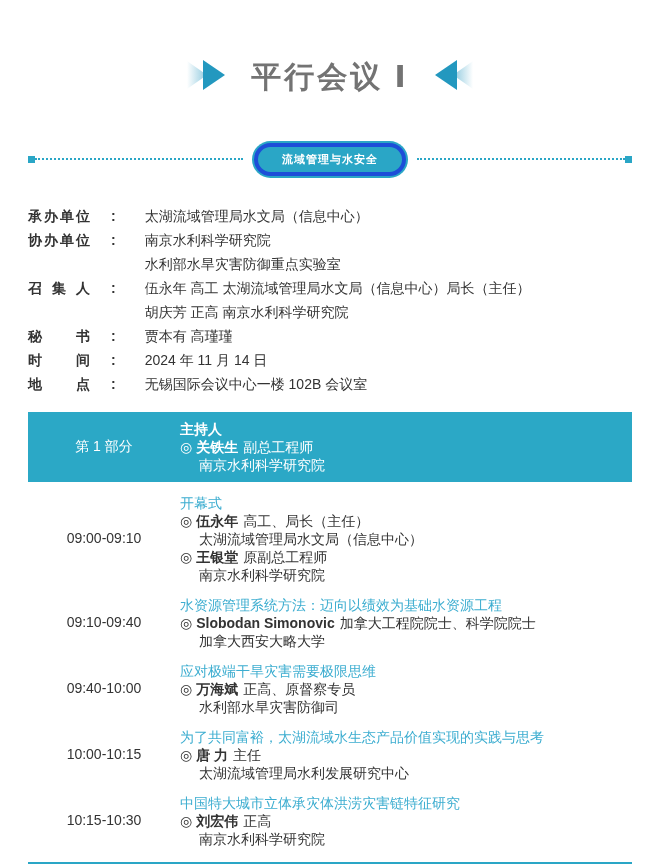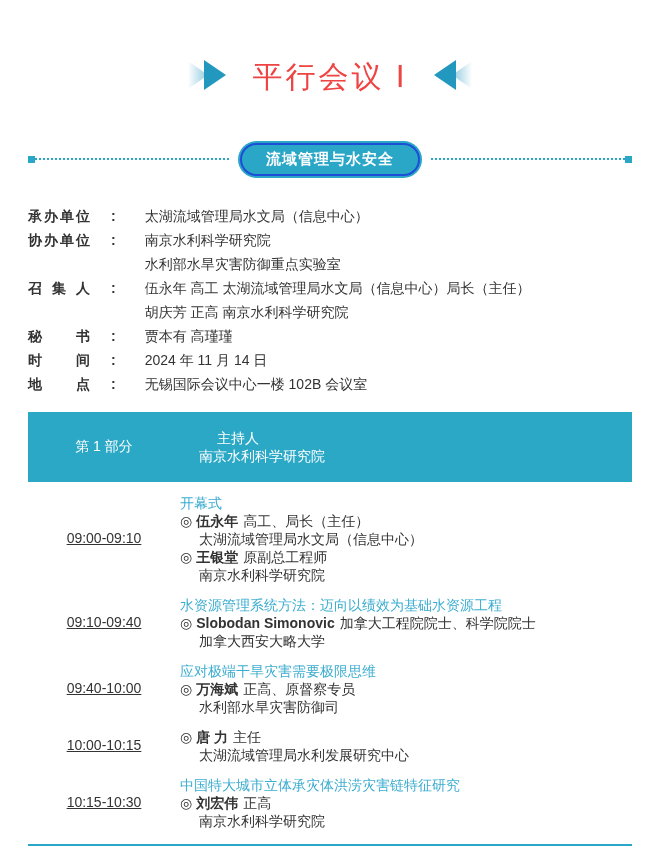--- a/index.html
+++ b/index.html
@@ -17,38 +17,38 @@
     background: #ffffff;
   }
 
   
   .title-row {
     margin-top: 56px;
     display: flex; align-items: center; justify-content: center;
     gap: 20px; height: 42px;
   }
   .main-title {
-    font-size: 30px; font-weight: normal;
-    color: #ef4444; letter-spacing: 3px;
+    font-size: 30px; font-weight: bold;
+    color: #737373; letter-spacing: 3px;
     white-space: nowrap;
   }
 
   
   .divider-row {
     margin-top: 44px;
     display: flex; align-items: center;
     height: 34px;
   }
   .end-square { width: 7px; height: 7px; background: #2aa6c6; flex-shrink: 0; }
   .dots { flex: 1; height: 0; border-top: 2px dotted #2aa6c6; }
   .pill {
     background: #2aa6c6; color: #ffffff;
-    font-weight: bold; font-size: 15px; letter-spacing: 1px;
+    font-weight: bold; font-size: 11px; letter-spacing: 1px;
     padding: 5px 24px; border-radius: 17px;
-    border: 2px solid #1d4ed8;
+    border: 4px solid #1d4ed8;
     box-shadow: 0 0 0 2px #2aa6c6;
     margin: 0 11px;
     white-space: nowrap;
   }
 
   
   .info { margin-top: 28px; font-size: 14px; }
   .info-row { display: flex; gap: 21px; }
   .info-label {
     width: 62px; flex-shrink: 0;
@@ -66,34 +66,34 @@
     background: #2ba8c6; color: #ffffff;
     display: flex; min-height: 70px;
     font-size: 14px;
   }
   .col-time {
     width: 152px; flex-shrink: 0;
     display: flex; align-items: center; justify-content: center;
     text-align: right;
   }
   .col-content { flex: 1; display: flex; flex-direction: column; justify-content: center; padding: 6px 8px 6px 0; }
-  .chair-role { font-weight: normal; line-height: 18px; margin-left: 37px; }
+  .chair-role { font-weight: bold; line-height: 18px; }
   .chair-line { line-height: 18px; }
   .chair-aff { margin-left: 19px; line-height: 18px; }
 
   .agenda-row { display: flex; font-size: 14px; }
   .agenda-row .col-content { padding: 12px 8px 0 0; justify-content: flex-start; }
   .talk-title { color: #3cadd0; font-weight: normal; line-height: 18px; }
   .speaker-line { line-height: 18px; }
   .bullet { margin-right: 4px; }
   .speaker-name { font-weight: bold; }
   .speaker-title { margin-left: 5px; }
   .affiliation { margin-left: 19px; line-height: 18px; }
   .time-text { line-height: 18px; padding-top: 0; }
-  .agenda-row .col-time { padding-top: 9px; box-sizing: border-box; text-decoration: underline; }
+  .agenda-row .col-time { padding-top: 9px; box-sizing: border-box; }
 
   .bottom-line {
     border: none; border-top: 2px solid #2aa6c6;
     margin: 14px 0 0 0;
   }
 </style>
 </head>
 <body>
 
 <div class="page">
@@ -187,20 +187,23 @@
     </div>
 
   </div>
 
   <div class="agenda">
 
     <div class="agenda-header">
       <div class="col-time">第 1 部分</div>
       <div class="col-content">
         <div class="chair-role">主持人</div>
+        <div class="chair-line">
+          <span class="bullet">◎</span><span class="speaker-name">关铁生</span><span class="speaker-title">副总工程师</span>
+        </div>
         <div class="chair-aff">南京水利科学研究院</div>
       </div>
     </div>
 
     <div class="agenda-row">
       <div class="col-time">
           <span class="time-text">09:00-09:10</span>
         </div>
       <div class="col-content">
         <div class="talk-title">开幕式</div>
@@ -239,20 +242,21 @@
         </div>
         <div class="affiliation">水利部水旱灾害防御司</div>
       </div>
     </div>
 
     <div class="agenda-row">
       <div class="col-time">
           <span class="time-text">10:00-10:15</span>
         </div>
       <div class="col-content">
+        <div class="talk-title">为了共同富裕，太湖流域水生态产品价值实现的实践与思考</div>
         <div class="speaker-line">
           <span class="bullet">◎</span><span class="speaker-name">唐 力</span><span class="speaker-title">主任</span>
         </div>
         <div class="affiliation">太湖流域管理局水利发展研究中心</div>
       </div>
     </div>
 
     <div class="agenda-row">
       <div class="col-time">
           <span class="time-text">10:15-10:30</span>

